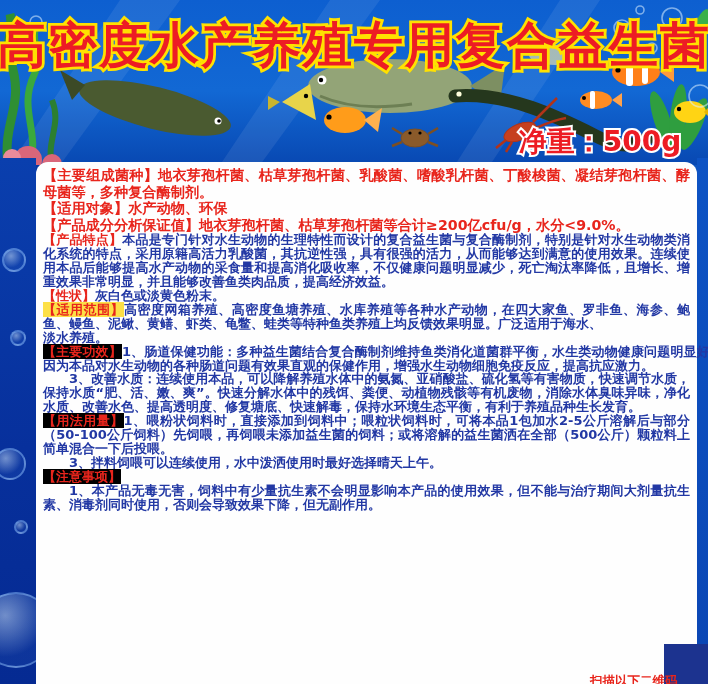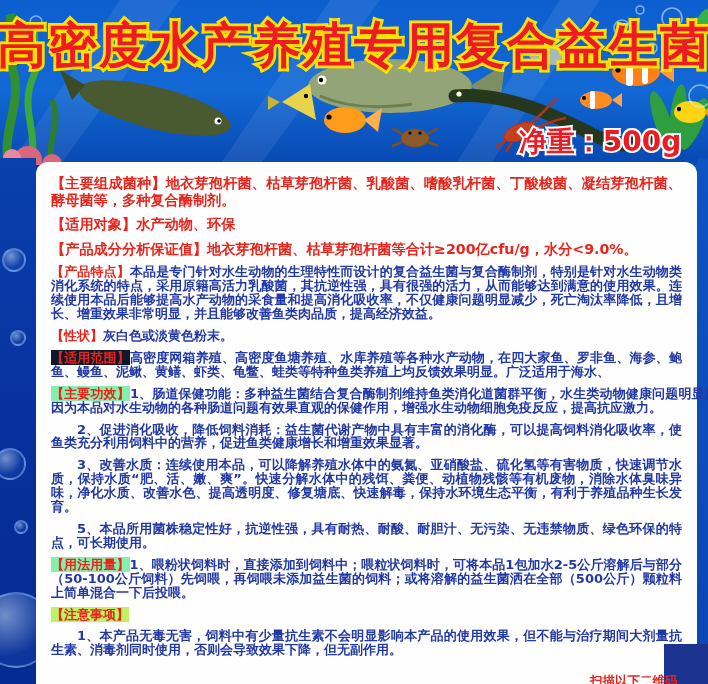--- a/index.html
+++ b/index.html
@@ -19,27 +19,27 @@
   .left-strip{position:absolute;left:0;top:158px;width:36px;height:526px;
               background:linear-gradient(180deg,#0a3fae 0%,#07309c 55%,#052a92 100%);}
   .right-strip{position:absolute;right:0;top:158px;width:11px;height:526px;
                background:linear-gradient(180deg,#0d53c4,#0b46b4);}
   .bubble{position:absolute;border-radius:50%;border:2px solid rgba(150,200,255,.45);
           background:radial-gradient(circle at 35% 30%,rgba(220,240,255,.5),rgba(120,180,255,.08) 60%);}
   
   .panel{position:absolute;left:36px;top:162px;width:661px;bottom:-12px;
          background:#fefefe;border-radius:12px 12px 0 0;box-sizing:border-box;
          padding:5px 7px 0 7px;overflow:visible;z-index:2;}
-  .panel p{margin:8px;text-align:justify;}
+  .panel p{margin:0;text-align:justify;}
   .intro{font-size:14.2px;line-height:16.6px;color:#e8251c;font-weight:700;}
   .bodytext{font-size:13px;line-height:13.9px;color:#2238a4;font-weight:600;}
   .hdr{color:#e8251c;font-weight:700;}
-  .hl-yellow{background:#86efac;}
-  .hl-green{background:#0f172a;}
-  .hl-gold{background:#bef264;}
+  .hl-yellow{background:#000000;}
+  .hl-green{background:#fde047;}
+  .hl-gold{background:#000000;}
   .ind{text-indent:2em;}
   .wide{width:calc(100% + 46px);}
   
   .navy-box{position:absolute;left:664px;top:644px;width:44px;height:40px;background:#1c338f;z-index:4;}
   .footer-note{position:absolute;left:590px;top:673px;font-size:12.5px;font-weight:700;
                color:#e8251c;z-index:5;white-space:nowrap;}
 </style>
 </head>
 <body>
 
@@ -170,27 +170,27 @@
 
     <p class="intro"><span class="hdr">【适用对象】</span><span>水产动物、环保</span></p>
 
     <p class="intro"><span class="hdr">【产品成分分析保证值】</span><span>地衣芽孢杆菌、枯草芽孢杆菌等合计≥200亿cfu/g，水分&lt;9.0%。</span></p>
 
     <p class="bodytext"><span class="hdr">【产品特点】</span><span>本品是专门针对水生动物的生理特性而设计的复合益生菌与复合酶制剂，特别是针对水生动物类消化系统的特点，采用原籍高活力乳酸菌，其抗逆性强，具有很强的活力，从而能够达到满意的使用效果。连续使用本品后能够提高水产动物的采食量和提高消化吸收率，不仅健康问题明显减少，死亡淘汰率降低，且增长、增重效果非常明显，并且能够改善鱼类肉品质，提高经济效益。</span></p>
 
     <p class="bodytext"><span class="hdr">【性状】</span><span>灰白色或淡黄色粉末。</span></p>
 
     <p class="bodytext"><span class="hdr hl-green">【适用范围】</span><span>高密度网箱养殖、高密度鱼塘养殖、水库养殖等各种水产动物，在四大家鱼、罗非鱼、海参、鲍鱼、鳗鱼、泥鳅、黄鳝、虾类、龟鳖、蛙类等特种鱼类养殖上均反馈效果明显。广泛适用于海水、</span></p>
+    <p class="bodytext"><span>淡水养殖。</span></p>
 
     <p class="bodytext wide"><span class="hdr hl-yellow">【主要功效】</span><span>1、肠道保健功能：多种益生菌结合复合酶制剂维持鱼类消化道菌群平衡，水生类动物健康问题明显好转，因为本品对水生动物的各种肠道问题有效果直观的保健作用，增强水生动物细胞免疫反应，提高抗应激力。</span></p>
-    <p class="bodytext ind"><span>2、促进消化吸收，降低饲料消耗：益生菌代谢产物中具有丰富的消化酶，可以提高饲料消化吸收率，使鱼类充分利用饲料中的营养，促进鱼类健康增长和增重效果显著。</span></p>
     <p class="bodytext ind"><span>3、改善水质：连续使用本品，可以降解养殖水体中的氨氮、亚硝酸盐、硫化氢等有害物质，快速调节水质，保持水质“肥、活、嫩、爽”。快速分解水体中的残饵、粪便、动植物残骸等有机废物，消除水体臭味异味，净化水质、改善水色、提高透明度、修复塘底、快速解毒，保持水环境生态平衡，有利于养殖品种生长发育。</span></p>
-    <p class="bodytext ind"><span>5、本品所用菌株稳定性好，抗逆性强，具有耐热、耐酸、耐胆汁、无污染、无违禁物质、绿色环保的特点，可长期使用。</span></p>
 
     <p class="bodytext"><span class="hdr hl-yellow">【用法用量】</span><span>1、喂粉状饲料时，直接添加到饲料中；喂粒状饲料时，可将本品1包加水2-5公斤溶解后与部分（50-100公斤饲料）先饲喂，再饲喂未添加益生菌的饲料；或将溶解的益生菌洒在全部（500公斤）颗粒料上简单混合一下后投喂。</span></p>
+    <p class="bodytext ind"><span>3、拌料饲喂可以连续使用，水中泼洒使用时最好选择晴天上午。</span></p>
 
     <p class="bodytext"><span class="hdr hl-gold">【注意事项】</span></p>
     <p class="bodytext ind"><span>1、本产品无毒无害，饲料中有少量抗生素不会明显影响本产品的使用效果，但不能与治疗期间大剂量抗生素、消毒剂同时使用，否则会导致效果下降，但无副作用。</span></p>
 
   </div>
 
   <div class="navy-box"></div>
   <div class="footer-note">扫描以下二维码</div>
 
 </div>

